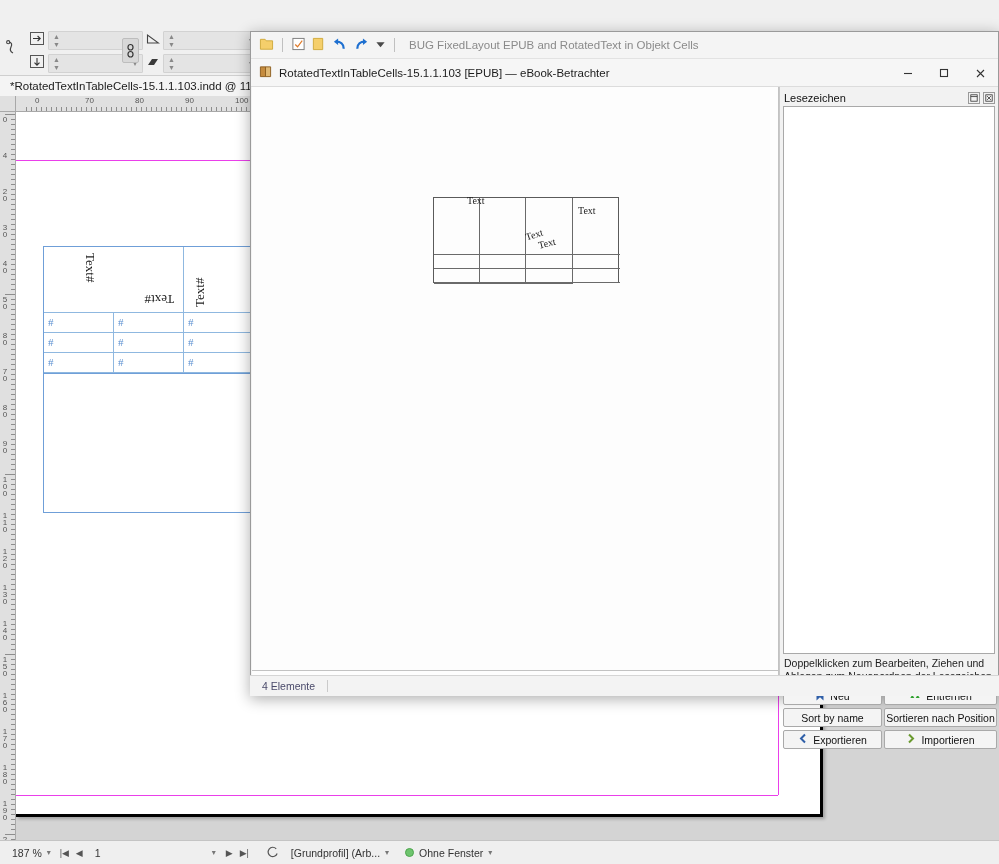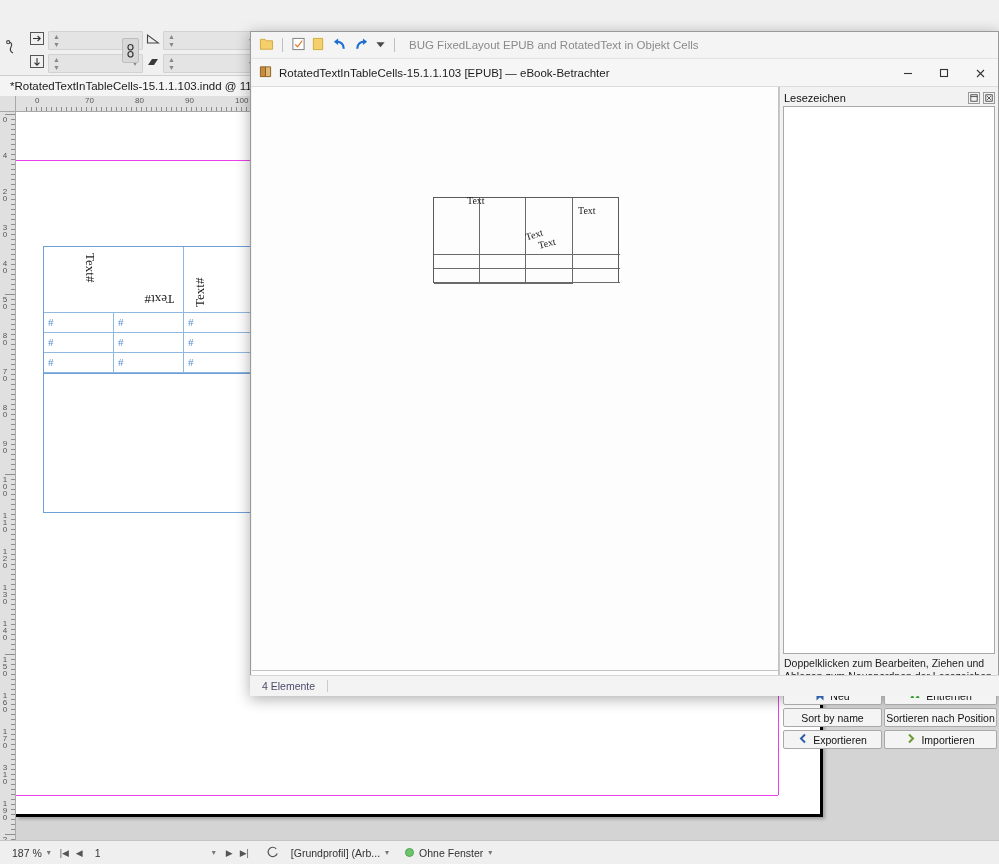--- a/index.html
+++ b/index.html
@@ -683,21 +683,21 @@
         <div class="vlabel" style="left: 1px; top: 292px;">80</div>
         <div class="vlabel" style="left: 1px; top: 328px;">90</div>
         <div class="vlabel" style="left: 1px; top: 364px;">100</div>
         <div class="vlabel" style="left: 1px; top: 400px;">110</div>
         <div class="vlabel" style="left: 1px; top: 436px;">120</div>
         <div class="vlabel" style="left: 1px; top: 472px;">130</div>
         <div class="vlabel" style="left: 1px; top: 508px;">140</div>
         <div class="vlabel" style="left: 1px; top: 544px;">150</div>
         <div class="vlabel" style="left: 1px; top: 580px;">160</div>
         <div class="vlabel" style="left: 1px; top: 616px;">170</div>
-        <div class="vlabel" style="left: 1px; top: 652px;">310</div>
+        <div class="vlabel" style="left: 1px; top: 652px;">180</div>
         <div class="vlabel" style="left: 1px; top: 688px;">190</div>
         <div class="vlabel" style="left: 1px; top: 724px;">200</div>
       </div>
 
     <div class="id-canvas">
       <div class="id-page">
 
         <div class="guide guide-h" style="left:0; top:48px; width:762px;"></div>
         <div class="guide guide-h" style="left:0; top:683px; width:762px;"></div>
         <div class="guide guide-v" style="left:762px; top:0; height:683px;"></div>

